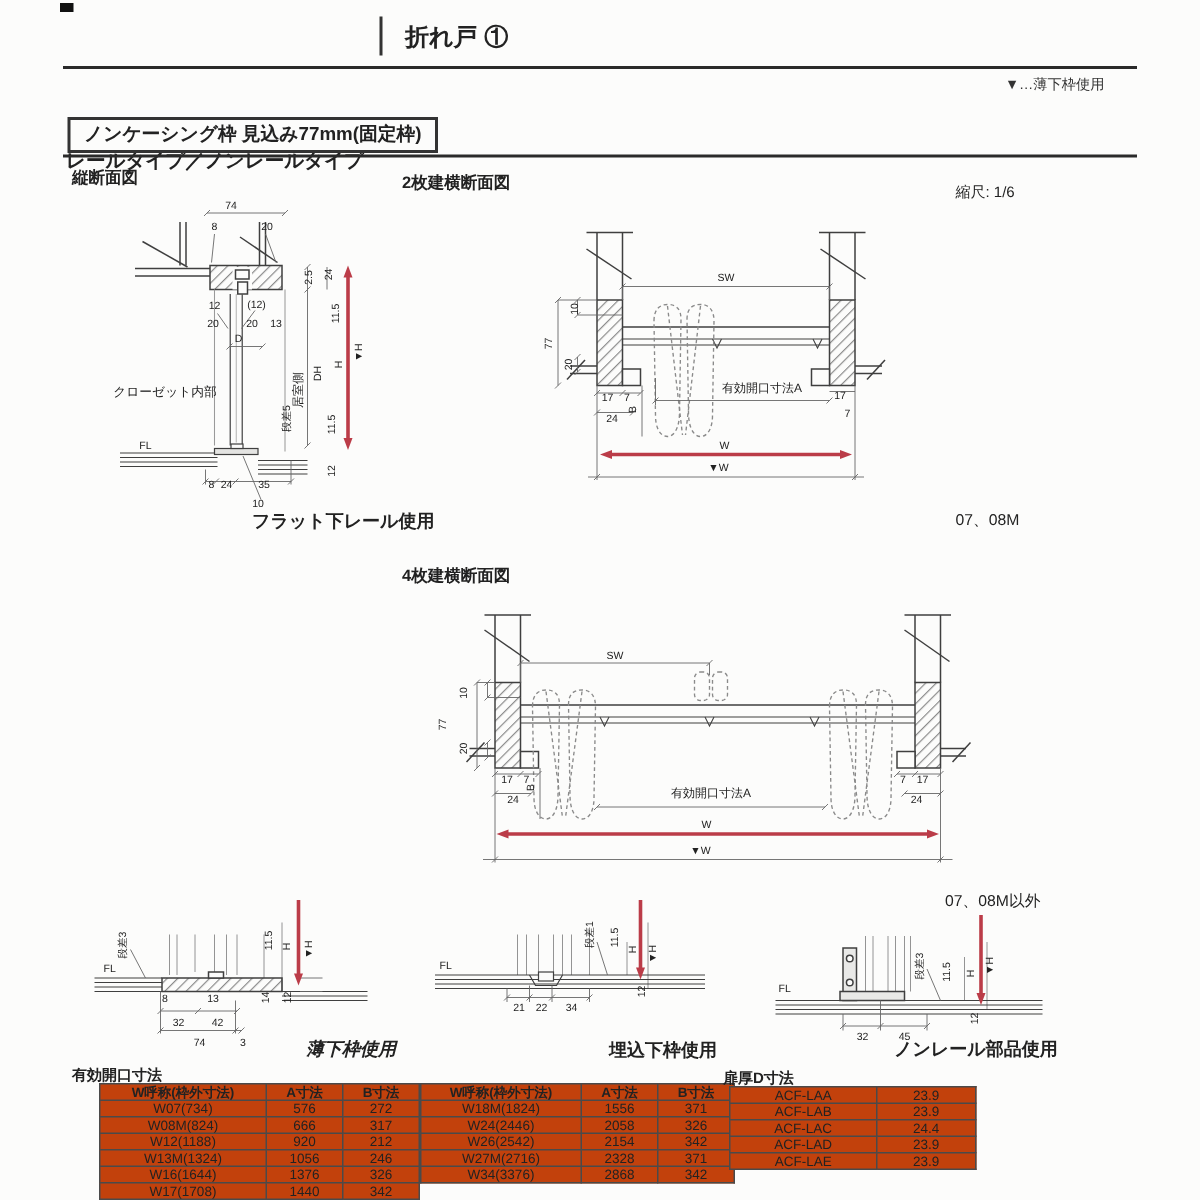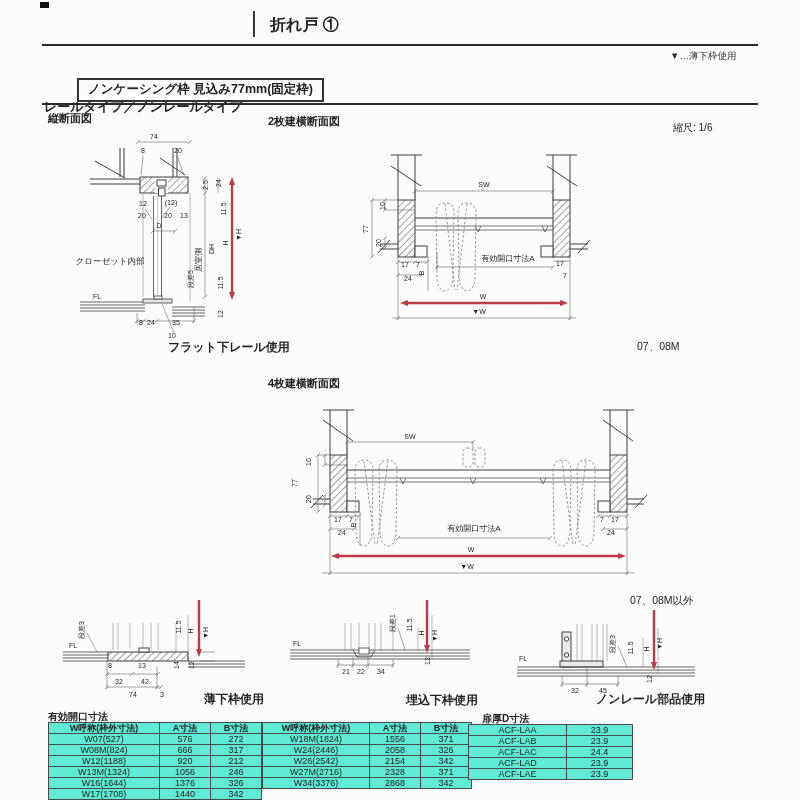--- a/index.html
+++ b/index.html
@@ -8,25 +8,25 @@
   .abs{position:absolute;}
   .title{font-size:25px;font-weight:800;letter-spacing:1px;color:#111;}
   .subtitle{font-size:16px;font-weight:700;color:#222;}
   .vbar{width:2px;height:26px;background:#333;}
   .rule{height:2px;background:#2a2a2a;}
   .smallnote{font-size:9.5px;color:#333;}
   .railtype{font-size:13px;font-weight:700;color:#222;}
   .framebox{font-size:12.5px;font-weight:700;color:#222;border:2px solid #333;
             padding:1px 9px 2px 9px;background:#fcfcfb;}
   .sectitle{font-size:11px;font-weight:700;color:#222;}
-  .scale{font-size:10px;color:#222;margin-left:36px;}
+  .scale{font-size:10px;color:#222;}
   .caption{font-size:12px;font-weight:700;color:#222;}
   .note{font-size:10.5px;color:#222;}
   .tbltitle{font-size:10px;font-weight:700;color:#222;}
-  table{border-collapse:collapse;background:#5eead4;}
+  table{border-collapse:collapse;background:#c2410c;margin-left:18px;}
   td,th{border:1px solid #4a4a4a;font-size:9px;font-weight:400;color:#222;
         text-align:center;padding:0 2px;height:10px;line-height:10px;white-space:nowrap;}
   th{font-weight:700;}
   .docnum{font-size:10.5px;color:#222;letter-spacing:.5px;}
   .cornersq{width:9px;height:6px;background:#111;}
   svg text{fill:#222;}
   .dim{font-size:7px;}
   .dimj{font-size:8px;}
   .big{font-size:8.5px;}
 </style>
@@ -34,31 +34,31 @@
 <body>
 
 <div class="page">
 
   <div class="abs cornersq" style="left:40px;top:2px;"></div>
   <div class="abs vbar" style="left:253px;top:11px;"></div>
   <div class="abs subtitle" style="left:270px;top:15px;">折れ戸 ①</div>
   <div class="abs rule" style="left:42px;top:44px;width:716px;"></div>
   <div class="abs smallnote" style="left:670px;top:50px;">▼…薄下枠使用</div>
   <div class="abs railtype" style="left:44px;top:52px;margin-top:46px;">レールタイプ／ノンレールタイプ</div>
-  <div class="abs framebox" style="left:45px;top:78px;margin-left:32px;">ノンケーシング枠 見込み77mm(固定枠)</div>
+  <div class="abs framebox" style="left:45px;top:78px;">ノンケーシング枠 見込み77mm(固定枠)</div>
   <div class="abs rule" style="left:42px;top:103px;width:716px;"></div>
 
   <div class="abs sectitle" style="left:48px;top:111px;">縦断面図</div>
   <div class="abs sectitle" style="left:268px;top:114px;">2枚建横断面図</div>
   <div class="abs scale" style="left:637px;top:121px;">縮尺: 1/6</div>
   <div class="abs sectitle" style="left:268px;top:376px;">4枚建横断面図</div>
   <div class="abs caption" style="left:168px;top:339px;">フラット下レール使用</div>
   <div class="abs note" style="left:637px;top:340px;">07、08M</div>
   <div class="abs note" style="left:630px;top:594px;">07、08M以外</div>
-  <div class="abs caption" style="left:204px;top:691px;">薄下枠使用</div>
+  <div class="abs caption" style="left:204px;top:691px;font-style:italic;">薄下枠使用</div>
   <div class="abs caption" style="left:406px;top:692px;">埋込下枠使用</div>
   <div class="abs caption" style="left:596px;top:691px;">ノンレール部品使用</div>
 
   <svg class="abs" style="left:55px;top:125px;" width="210" height="235" viewBox="0 0 210 235">
     <defs>
       <pattern id="h1" width="5" height="5" patternTransform="rotate(45)" patternUnits="userSpaceOnUse">
         <line x1="0" y1="0" x2="0" y2="5" stroke="#8a8a8a" stroke-width="1.6"></line>
       </pattern>
     </defs>
     <g stroke="#3f3f3f" stroke-width="1" fill="none">
@@ -533,21 +533,21 @@
 
   <div class="abs tbltitle" style="left:48px;top:710px;">有効開口寸法</div>
   <table class="abs" style="left:48px;top:722px;">
     <tbody>
         <tr>
       <th style="width:106px;">W呼称(枠外寸法)</th>
       <th style="width:46px;">A寸法</th>
       <th style="width:46px;">B寸法</th>
     </tr>
     <tr>
-          <td>W07(527)</td>
+          <td>W07(734)</td>
           <td>576</td>
           <td>272</td>
         </tr>
     <tr>
           <td>W08M(824)</td>
           <td>666</td>
           <td>317</td>
         </tr>
     <tr>
           <td>W12(1188)</td>

